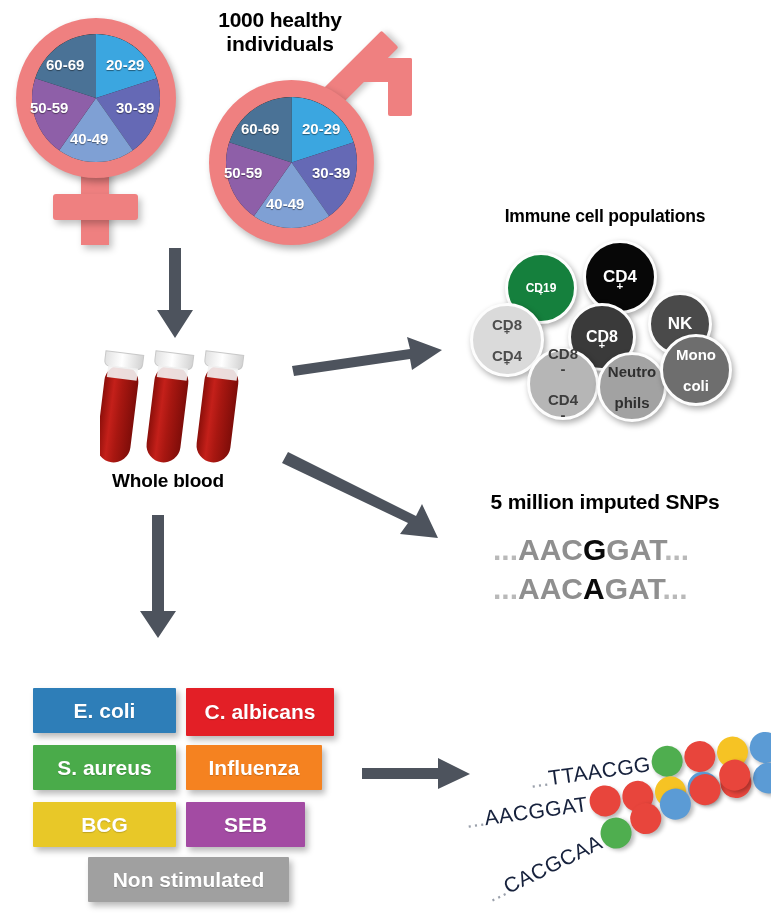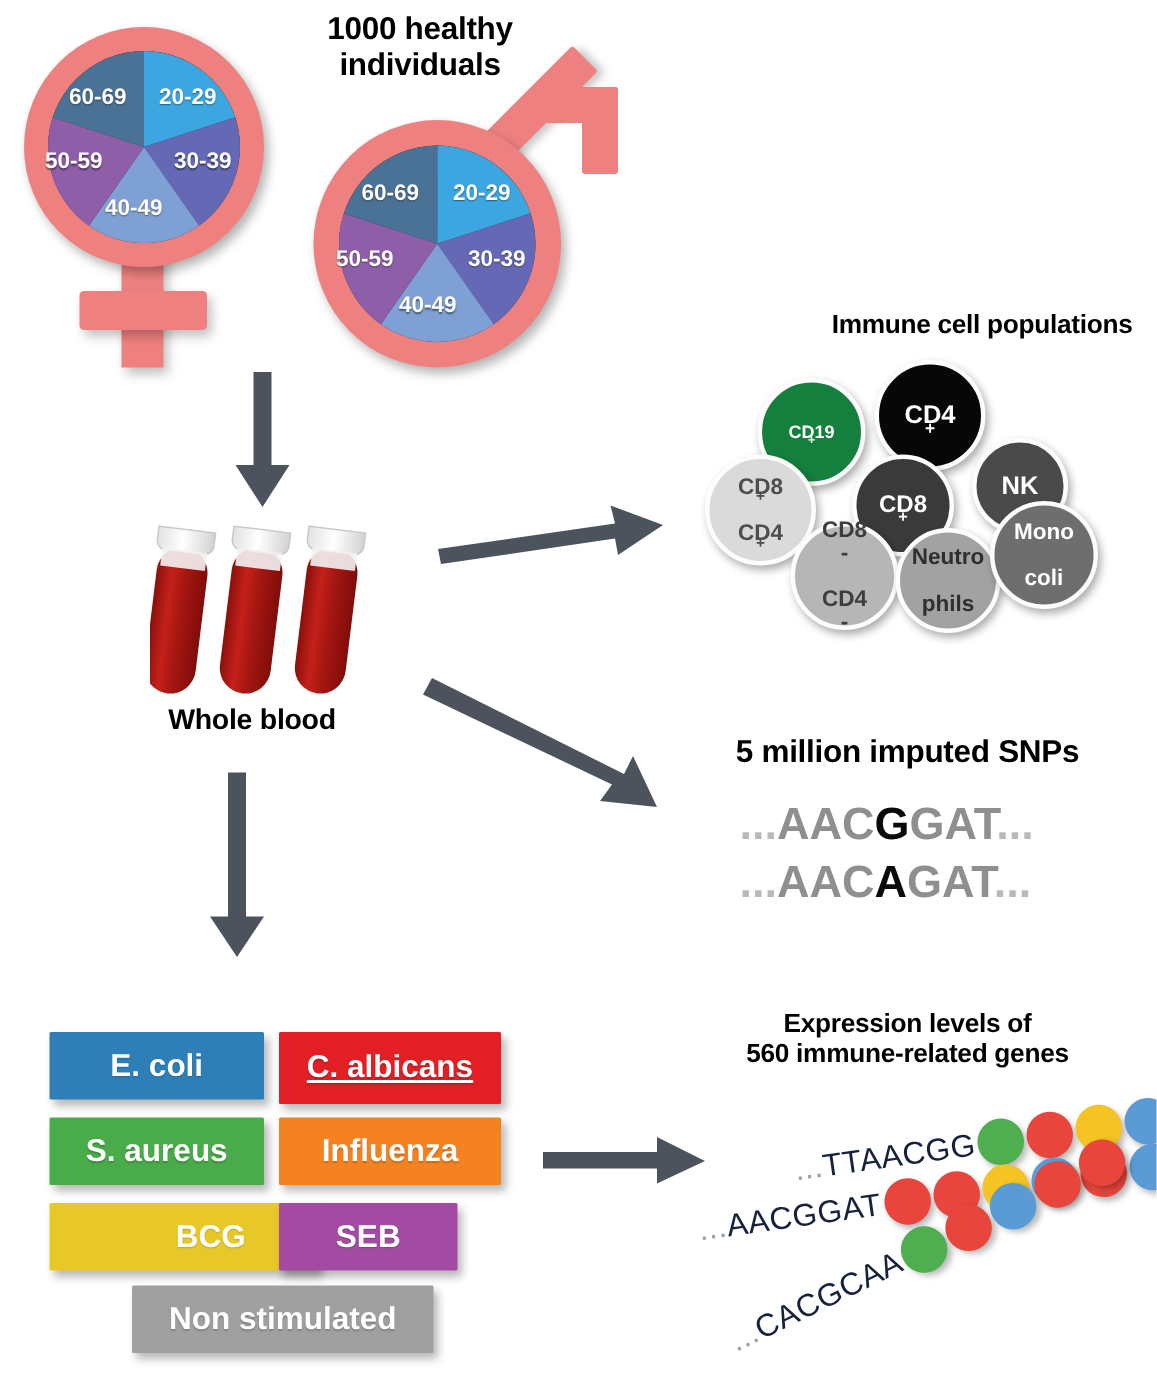--- a/index.html
+++ b/index.html
@@ -5,21 +5,21 @@
   html,body{margin:0;padding:0;background:#ffffff;}
   body{width:771px;height:922px;position:relative;overflow:hidden;
        font-family:"Liberation Sans","DejaVu Sans",sans-serif;}
   .stage{position:absolute;left:0;top:0;width:771px;height:922px;}
   .abs{position:absolute;}
 
   
   .heading{font-weight:bold;color:#000;text-align:center;line-height:1.15;
            letter-spacing:-0.2px;}
   #title-1000{left:160px;top:8px;width:240px;font-size:21px;}
-  #title-immune{left:455px;top:206px;width:300px;font-size:17.5px;text-align:right;}
+  #title-immune{left:455px;top:206px;width:300px;font-size:17.5px;}
   #title-snps{left:455px;top:490px;width:300px;font-size:21px;}
   #title-expr{left:450px;top:672px;width:310px;font-size:17.5px;}
   #label-whole-blood{left:78px;top:470px;width:180px;font-size:19px;}
 
   
   .gender{position:absolute;}
   .ring{position:absolute;border-radius:50%;background:#ef8080;
         box-shadow:3px 4px 7px rgba(0,0,0,.30);}
   .pie-hole{position:absolute;border-radius:50%;overflow:hidden;
             background:#2b2b2b;}
@@ -240,45 +240,44 @@
     <span class="snp-dim">...</span><span class="snp-mid">AAC</span><span class="snp-hit">A</span><span class="snp-mid">GAT</span><span class="snp-dim">...</span>
   </div>
   <div class="snp-row" style="left:493px;top:533px;font-size:30px;">
     <span class="snp-dim">...</span><span class="snp-mid">AAC</span><span class="snp-hit">G</span><span class="snp-mid">GAT</span><span class="snp-dim">...</span>
   </div>
 
   <div class="abs" style="left:0;top:0;">
     <div class="pill" style="left:33px;top:688px;width:143px;height:45px;background:#2e7eb8;">
         <span>E. coli</span>
       </div>
-    <div class="pill" style="left:186px;top:688px;width:148px;height:48px;background:#e31f26;text-decoration:underline;">
+    <div class="pill" style="left:186px;top:688px;width:148px;height:48px;background:#e31f26;">
         <span>C. albicans</span>
       </div>
     <div class="pill" style="left:33px;top:745px;width:143px;height:45px;background:#4aab4a;">
         <span>S. aureus</span>
       </div>
-    <div class="pill" style="left:186px;top:745px;width:148px;height:45px;background:#f58220;">
+    <div class="pill" style="left:186px;top:745px;width:136px;height:45px;background:#f58220;">
         <span>Influenza</span>
       </div>
-    <div class="pill" style="left:33px;top:802px;width:143px;height:45px;background:#e8c828;padding-left:36px;">
+    <div class="pill" style="left:33px;top:802px;width:143px;height:45px;background:#e8c828;">
         <span>BCG</span>
       </div>
     <div class="pill" style="left:186px;top:802px;width:119px;height:45px;background:#a34ba3;">
         <span>SEB</span>
       </div>
     <div class="pill" style="left:88px;top:857px;width:201px;height:45px;background:#a0a0a0;">
         <span>Non stimulated</span>
       </div>
   </div>
 
   <svg class="arrow-svg" style="left:362px;top:758px;" width="110" height="32" viewBox="0 0 110 32">
     <path d="M0 10 H76 V0 L108 16 L76 31 V21 H0 Z" fill="#4d535d"></path>
   </svg>
 
-  <div class="heading abs" id="title-expr">Expression levels of<br>560 immune-related genes</div>
 
   <div class="abs" style="left:0;top:0;width:771px;height:922px;">
     <div class="strand" style="left:530px;top:765px;transform:rotate(-8deg);">
       <span class="seq"><span class="lead">...</span><span>TTAACGG</span></span>
       <span class="bead" style="background:#4fae4f;"></span>
       <span class="bead" style="background:#e8453c;"></span>
       <span class="bead" style="background:#f6c324;"></span>
       <span class="bead" style="background:#5b9bd5;"></span>
 
     </div>

